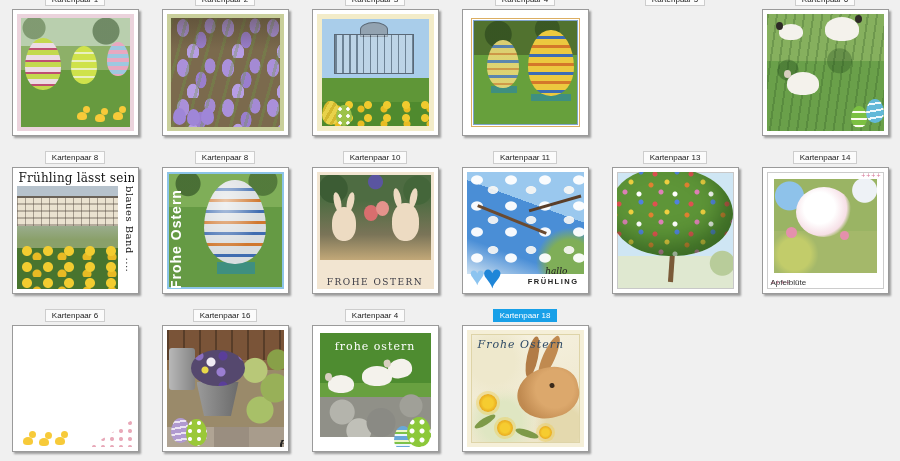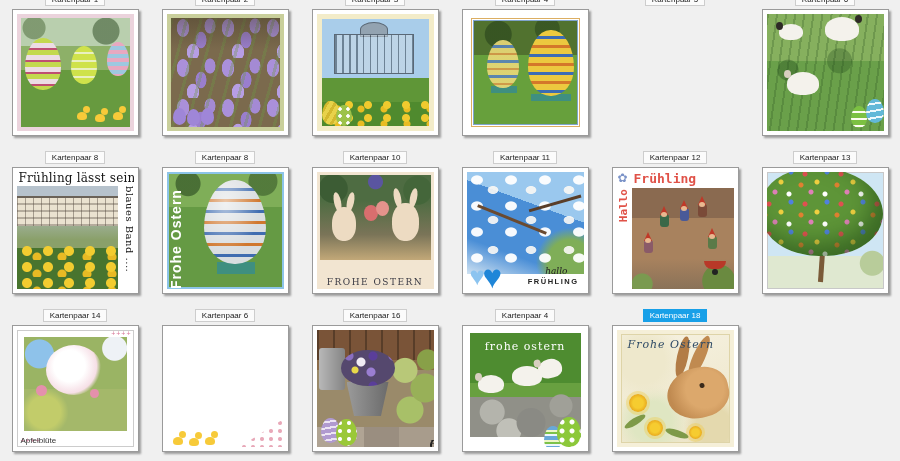--- a/index.html
+++ b/index.html
@@ -461,38 +461,20 @@
           <div class="br2"></div>
         </div>
         <span class="h1">♥</span>
         <span class="h2">♥</span>
         <div class="sc">hallo</div>
         <div class="cp">FRÜHLING</div>
       </div>
     </div>
   </div>
 
-  <div class="cell">
-    <div class="plabel">Kartenpaar 12</div>
-    <div class="card">
-      <div class="scene s12">
-        <span class="fl">✿</span>
-        <div class="t1">Frühling</div>
-        <div class="vt">Hallo</div>
-        <div class="ph">
-          <div class="gn g1"></div>
-          <div class="gn g2"></div>
-          <div class="gn g3"></div>
-          <div class="gn g4"></div>
-          <div class="gn g5"></div>
-          <div class="wb"></div>
-        </div>
-      </div>
-    </div>
-  </div>
 
   <div class="cell">
     <div class="plabel">Kartenpaar 13</div>
     <div class="card">
       <div class="scene s13">
         <div class="trunk"></div>
         <div class="crown"></div>
       </div>
     </div>
   </div>

